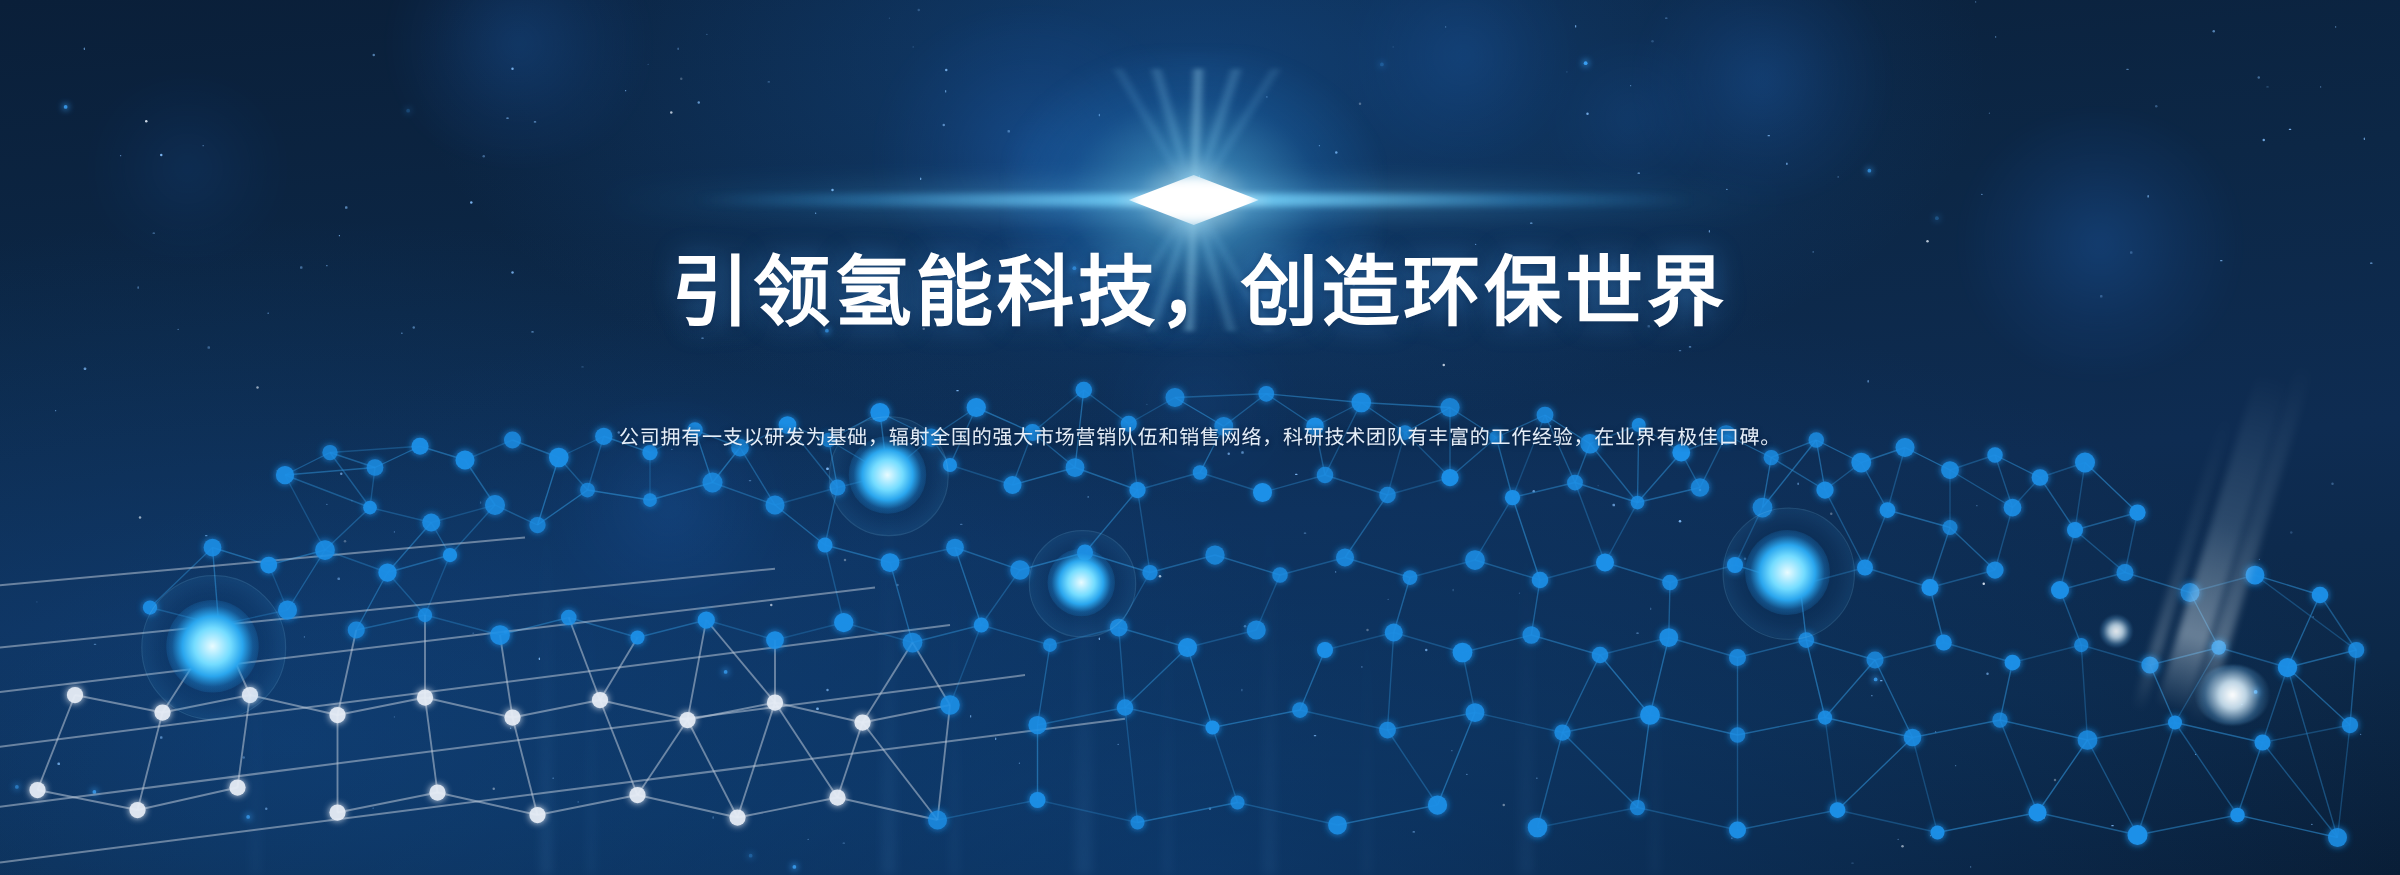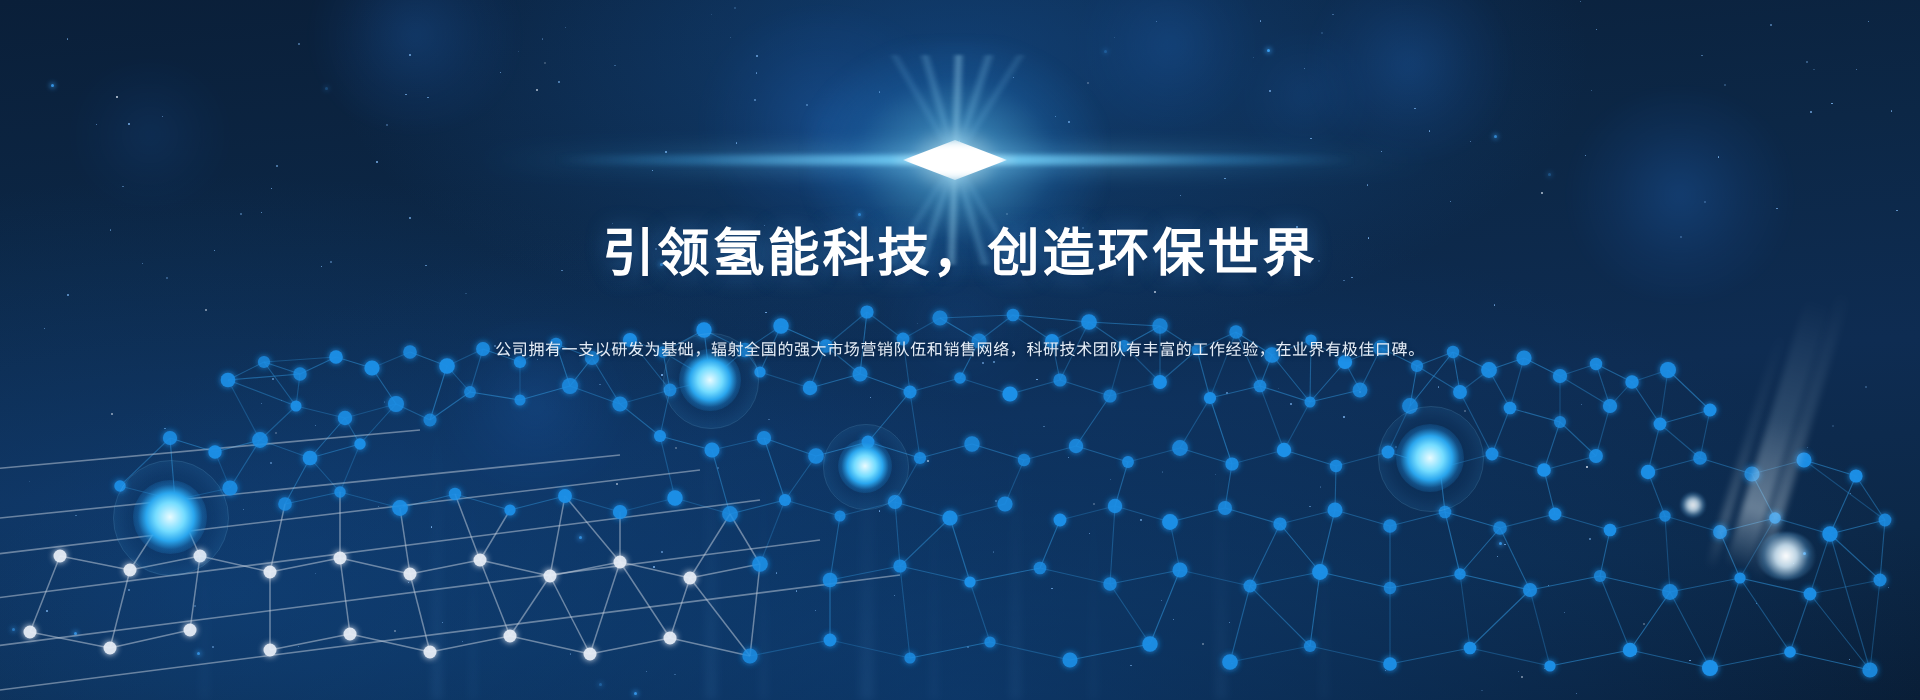--- a/index.html
+++ b/index.html
@@ -180,25 +180,25 @@
   
   #copy {
     position: absolute;
     left: 0;
     top: 0;
     width: 1920px;
     text-align: center;
   }
   #title {
     position: absolute;
-    top: 221px;
+    top: 196px;
     left: 0;
     width: 1920px;
     margin: 0;
-    font-size: 52px;
+    font-size: 62px;
     font-weight: 700;
     letter-spacing: 3px;
     color: #ffffff;
     line-height: 1.25;
     text-shadow: 0 0 22px rgba(80,170,255,0.45), 0 2px 6px rgba(0,20,50,0.55);
   }
   #subtitle {
     position: absolute;
     top: 336px;
     left: 0;

